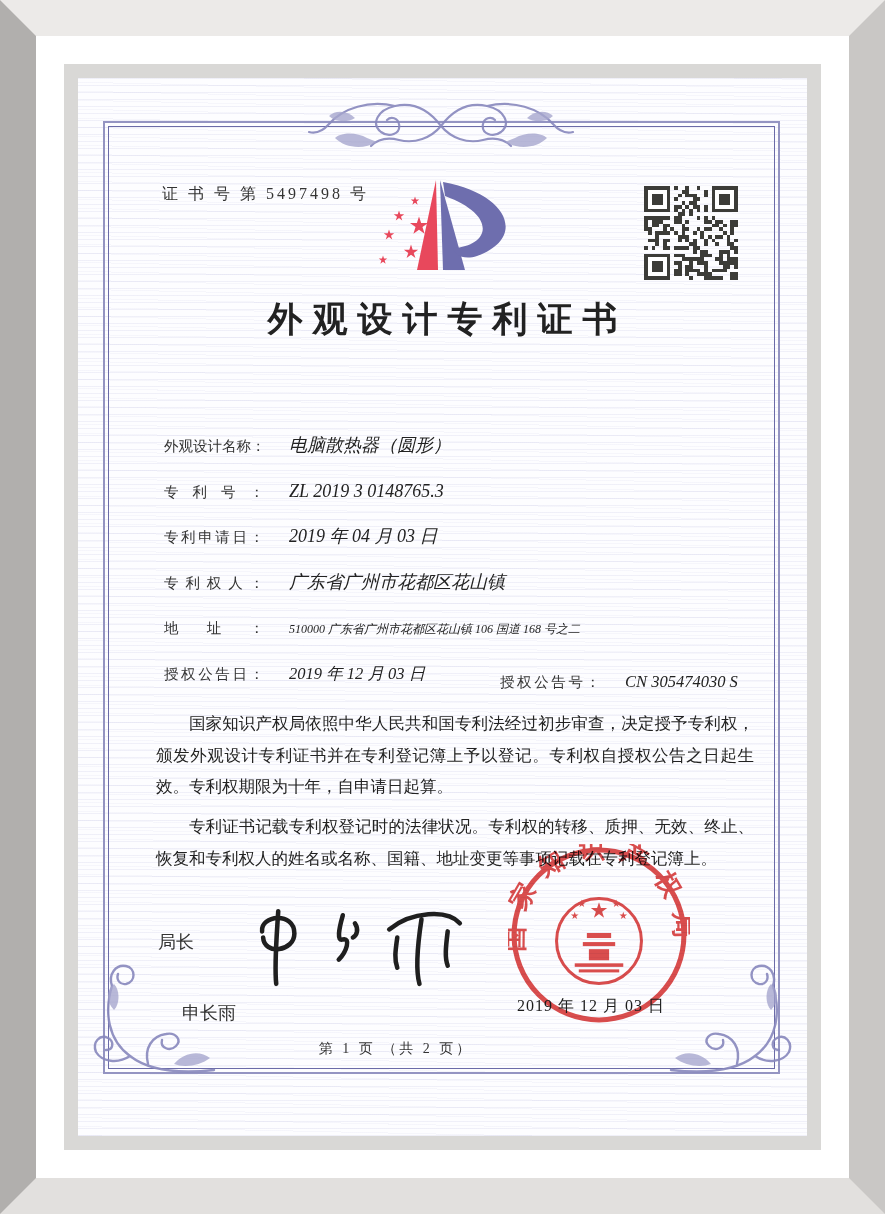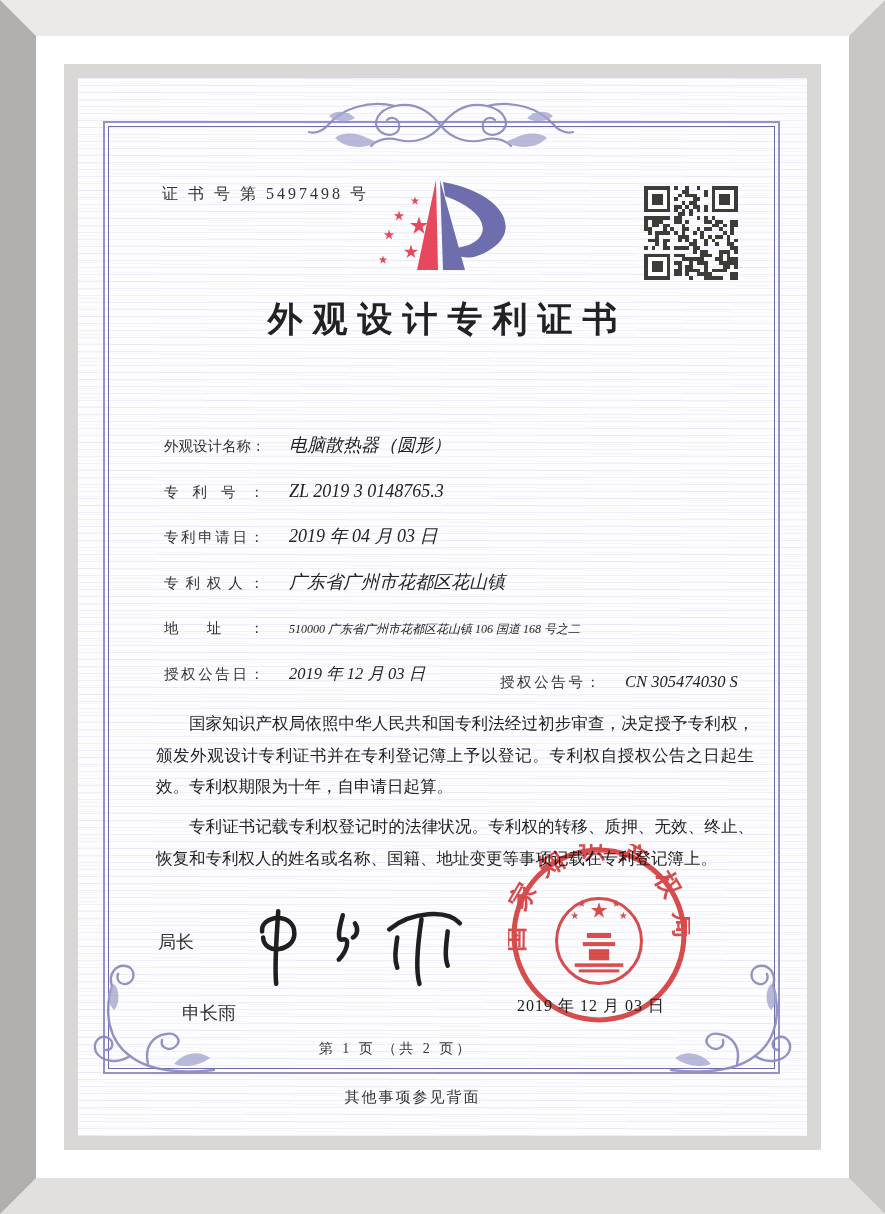--- a/index.html
+++ b/index.html
@@ -390,19 +390,18 @@
                 <rect x="74" y="97" width="32" height="4"></rect>
                 <rect x="80" y="104" width="20" height="11"></rect>
                 <rect x="66" y="118" width="48" height="3.5"></rect>
                 <rect x="70" y="124" width="40" height="3"></rect>
               </g>
             </g>
           </svg>
           <div class="seal-date">2019 年 12 月 03 日</div>
 
           <div class="page-info">第 1 页 （共 2 页）</div>
-          <div class="back-note">其他事项参见背面</div>
 
         </div>
       </div>
     </div>
   </div>
 </div>
 
 </body></html>

